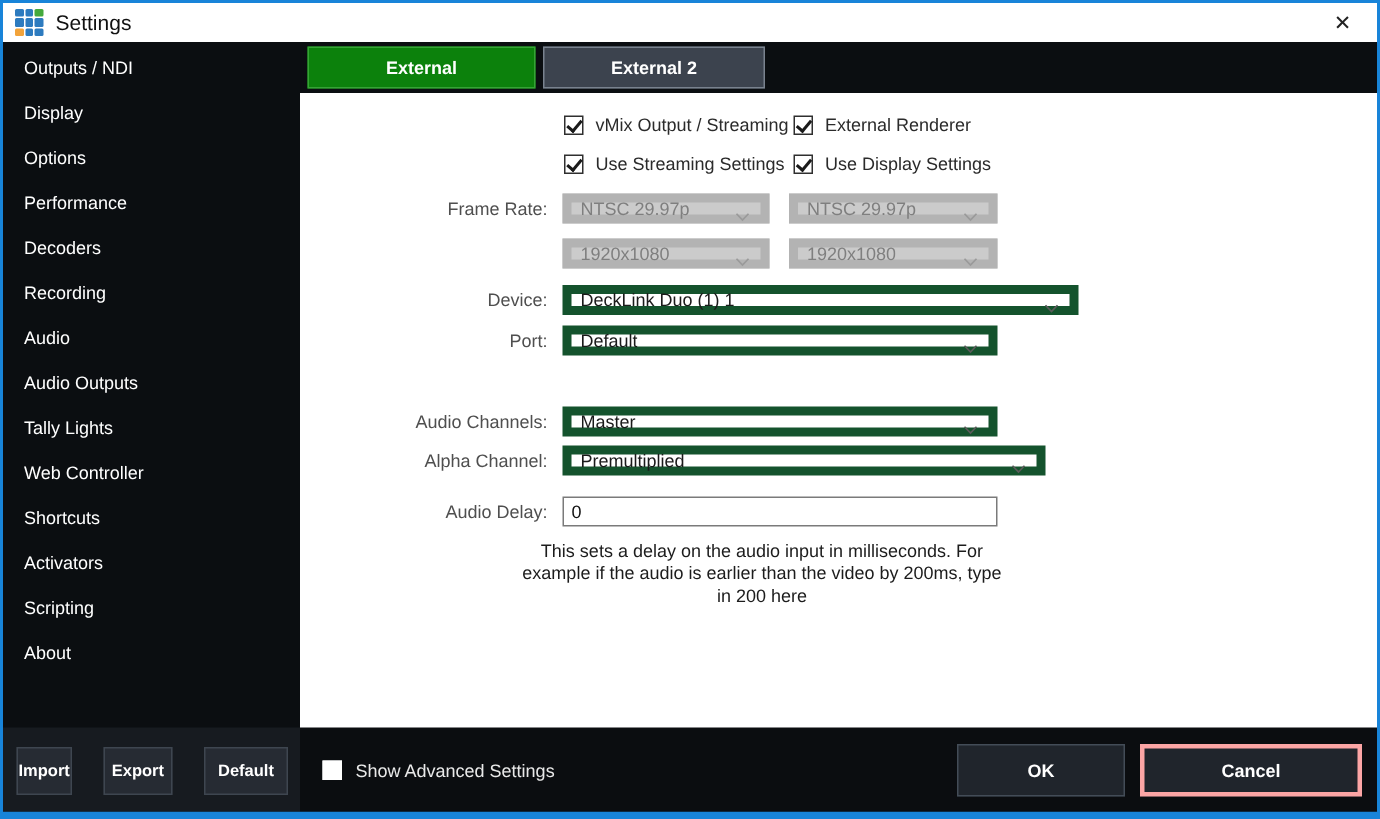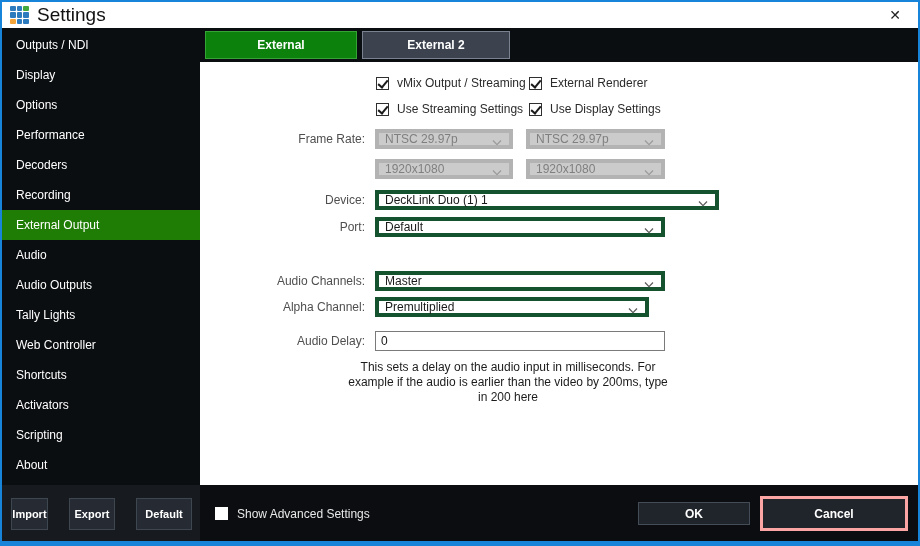--- a/index.html
+++ b/index.html
@@ -9,21 +9,21 @@
   .window{
     position:relative; width:920px; height:546px;
     border:2px solid #1884d9; border-bottom-width:5px;
     background:#0b0e11; overflow:hidden;
   }
 
   
   .titlebar{ height:26px; background:#ffffff; display:flex; align-items:center; padding:0 8px; }
   .app-icon{ width:19px; height:19px; display:grid; grid-template-columns:repeat(3,1fr); grid-template-rows:repeat(3,1fr); gap:1px; margin-right:8px; }
   .app-icon span{ border-radius:1px; }
-  .title-text{ font-size:19px; color:#111; }
+  .title-text{ font-size:14px; color:#111; }
   .close-btn{ margin-left:auto; width:30px; text-align:center; font-size:14px; color:#222; cursor:default; }
 
   
   .main{ display:flex; height:457px; }
   .sidebar{ width:198px; background:#0b0e11; padding-top:2px; }
   .side-item{ height:30px; line-height:30px; padding-left:14px; color:#ffffff; font-size:12px; cursor:default; }
   .side-item.selected{ background:#1f7d05; }
 
   .right{ width:718px; display:flex; flex-direction:column; background:#0b0e11; }
   .tabstrip{ height:34px; background:#0b0e11; position:relative; }
@@ -39,21 +39,21 @@
   .cbrow{ position:absolute; display:flex; align-items:center; height:16px; }
   .cb{ width:13px; height:13px; background:#ffffff; border:1px solid #2f2f2f; position:relative; flex:none; }
   .cb.checked::after{ content:""; position:absolute; left:3px; top:0px; width:4px; height:8px;
     border:solid #1a1a1a; border-width:0 2px 2px 0; transform:rotate(40deg); }
   .cb-label{ margin-left:8px; font-size:12px; color:#2b2b2b; white-space:nowrap; }
 
   
   .flabel{ position:absolute; left:0; width:165px; text-align:right; font-size:12px; color:#4f4f4f; white-space:nowrap; }
 
   
-  .combo{ position:absolute; height:20px; background:#ffffff; border:4px solid #14532d;
+  .combo{ position:absolute; height:20px; background:#ffffff; border:6px solid #14532d;
     display:flex; align-items:center; padding:0 22px 0 6px; font-size:12px; color:#1a1a1a; }
   .combo .combo-text{ white-space:nowrap; overflow:hidden; }
   .combo .chev{ position:absolute; right:7px; top:7px; color:#5a5a5a; line-height:0; }
   .combo.disabled{ background:#cbcbcb; border-color:#b3b3b3; color:#7f7f7f; }
   .combo.disabled .chev{ color:#9a9a9a; }
 
   .text-input{ position:absolute; height:20px; width:290px; border:1px solid #7a7a7a; background:#fff;
     font-family:"Liberation Sans", sans-serif; font-size:12px; color:#111; padding:0 5px; }
 
   .help-text{ position:absolute; left:148px; top:298px; width:320px; text-align:center;
@@ -62,21 +62,21 @@
   
   .footer{ height:57px; display:flex; }
   .footer-left{ width:198px; background:#171b20; display:flex; align-items:center; gap:21px; padding:0 8px 0 9px; }
   .footer-right{ flex:1; background:#0b0d10; display:flex; align-items:center; padding:0 10px 0 15px; }
   .btn-dark{ height:32px; background:#262b33; border:1px solid #3e4650; color:#ffffff;
     font-weight:bold; font-size:11px; text-align:center; display:flex; align-items:center; justify-content:center; cursor:default; }
   .btn-import{ width:44px; } .btn-export{ width:55px; } .btn-default{ width:67px; }
   .adv-wrap{ display:flex; align-items:center; }
   .cb-dark{ width:13px; height:13px; background:#ffffff; border:1px solid #ffffff; flex:none; }
   .adv-label{ margin-left:9px; font-size:12px; color:#e9e9e9; white-space:nowrap; }
-  .btn-ok{ width:112px; height:23px; margin-left:auto; background:#20252c; border:1px solid #434c57;
+  .btn-ok{ width:112px; height:35px; margin-left:auto; background:#20252c; border:1px solid #434c57;
     color:#fff; font-weight:bold; font-size:12px; display:flex; align-items:center; justify-content:center; cursor:default; }
   .btn-cancel{ width:148px; height:35px; margin-left:10px; background:#20252c; border:3px solid #fca5a5;
     color:#fff; font-weight:bold; font-size:12px; display:flex; align-items:center; justify-content:center; cursor:default; }
 </style>
 </head>
 <body>
 
 <div class="window">
 
   <div class="titlebar">
@@ -97,21 +97,20 @@
 
   <div class="main">
 
     <div class="sidebar">
       <div class="side-item">Outputs / NDI</div>
       <div class="side-item">Display</div>
       <div class="side-item">Options</div>
       <div class="side-item">Performance</div>
       <div class="side-item">Decoders</div>
       <div class="side-item">Recording</div>
-      <div class="side-item selected">External Output</div>
       <div class="side-item">Audio</div>
       <div class="side-item">Audio Outputs</div>
       <div class="side-item">Tally Lights</div>
       <div class="side-item">Web Controller</div>
       <div class="side-item">Shortcuts</div>
       <div class="side-item">Activators</div>
       <div class="side-item">Scripting</div>
       <div class="side-item">About</div>
     </div>
 
@@ -185,21 +184,21 @@
 
         <div class="flabel" style="top:212px;">Audio Channels:</div>
         <div class="combo" style="left:175px; top:209px; width:290px;">
           <span class="combo-text">Master</span>
           <span class="chev"><svg width="10" height="6" viewBox="0 0 10 6">
                 <path d="M1 0.5 L5 4.7 L9 0.5" fill="none" stroke="currentColor" stroke-width="1.2"></path>
               </svg></span>
         </div>
 
         <div class="flabel" style="top:238px;">Alpha Channel:</div>
-        <div class="combo" style="left:175px; top:235px; width:274px;">
+        <div class="combo" style="left:175px; top:235px; width:322px;">
           <span class="combo-text">Premultiplied</span>
           <span class="chev"><svg width="10" height="6" viewBox="0 0 10 6">
                 <path d="M1 0.5 L5 4.7 L9 0.5" fill="none" stroke="currentColor" stroke-width="1.2"></path>
               </svg></span>
         </div>
 
         <div class="flabel" style="top:272px;">Audio Delay:</div>
         <input class="text-input" style="left: 175px; top: 269px;" value="0">
 
         <div class="help-text">This sets a delay on the audio input in milliseconds. For example if the audio is earlier than the video by 200ms, type in 200 here</div>

